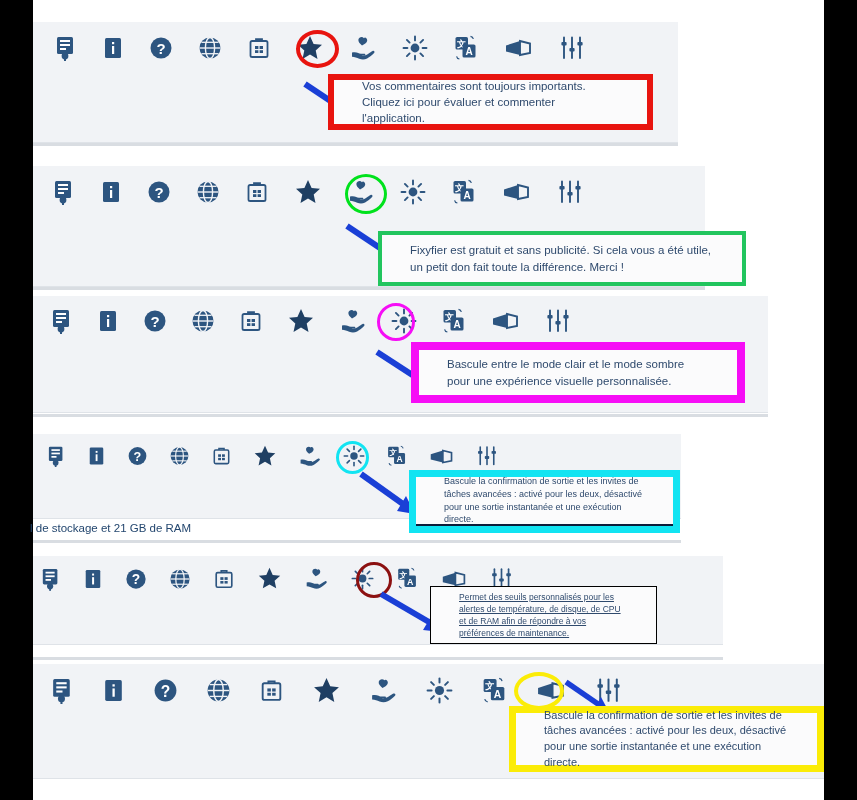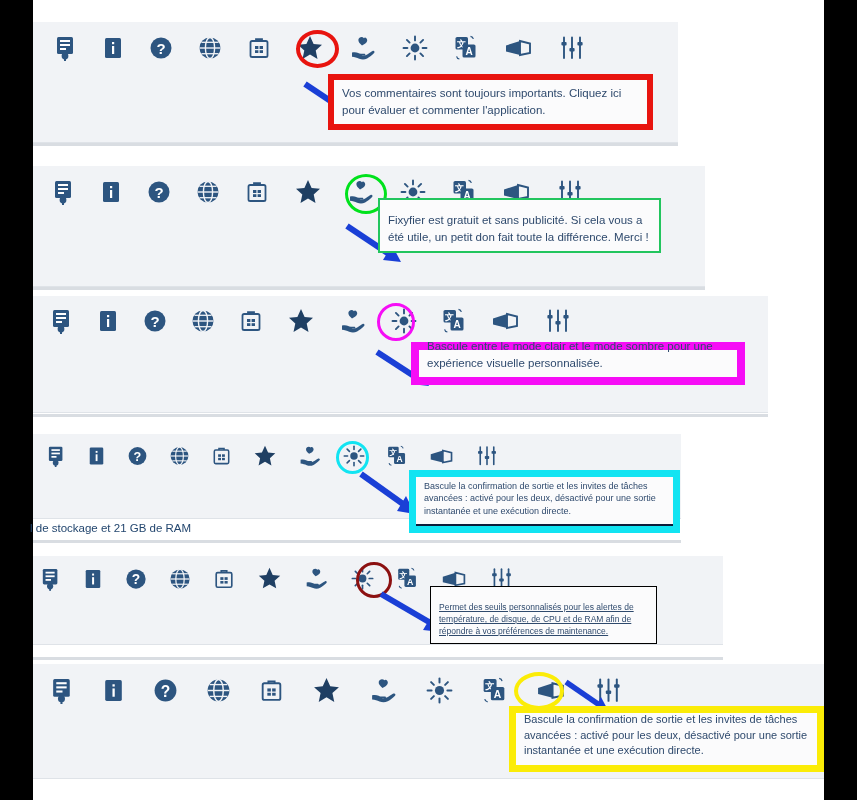--- a/index.html
+++ b/index.html
@@ -28,22 +28,22 @@
   .ico svg{display:block;}
   
   .ring{position:absolute;border-radius:50%;box-sizing:border-box;background:transparent;}
   
   .arrow{position:absolute;pointer-events:none;}
   
   .tip{position:absolute;box-sizing:border-box;background:#ffffff;}
   .tip .inner{
     width:100%;height:100%;box-sizing:border-box;
     background:#fbfbfc;
-    display:flex;align-items:flex-end;
-    padding:6px 8px;
+    display:flex;align-items:center;
+    padding:6px 28px;
   }
   .tip p{
     margin:0;color:#2f4a6d;line-height:1.42;
   }
   
   .cutline{
     position:absolute;color:#24476f;font-size:11.5px;white-space:nowrap;
   }
 </style>
 </head>
@@ -269,21 +269,21 @@
         </span>
     </div>
 
     <div class="ring" style="left:312px;top:8px;width:42px;height:40px;border:3px solid #00e21c;"></div>
 
     <svg class="arrow" style="left:310px;top:56px;" width="66" height="44" viewBox="0 0 66 44">
       <line x1="4" y1="4" x2="46" y2="32" stroke="#1a3fd6" stroke-width="6"></line>
       <polygon points="58,40 40,38 49,23" fill="#1a3fd6"></polygon>
     </svg>
 
-    <div class="tip" style="left:345px;top:32px;width:283px;height:55px;border:2px solid #22c55e;">
+    <div class="tip" style="left:345px;top:65px;width:368px;height:55px;border:4px solid #22c55e;">
       <div class="inner">
           <p style="font-size:11.5px;">Fixyfier est gratuit et sans publicité. Si cela vous a été utile, un petit don fait toute la différence. Merci !</p>
         </div>
     </div>
 
     <div class="sep" style="top:121px;width:672px;"></div>
   </div>
 
   <div class="panel" style="top:296px;height:116px;width:735px;">
     <div class="bar" style="width:735px;"></div>
@@ -386,21 +386,21 @@
         </span>
     </div>
 
     <div class="ring" style="left:344px;top:7px;width:38px;height:38px;border:3px solid #f60df6;"></div>
 
     <svg class="arrow" style="left:340px;top:52px;" width="62" height="42" viewBox="0 0 62 42">
       <line x1="4" y1="4" x2="44" y2="30" stroke="#1a3fd6" stroke-width="6"></line>
       <polygon points="56,38 38,36 47,21" fill="#1a3fd6"></polygon>
     </svg>
 
-    <div class="tip" style="left:378px;top:46px;width:334px;height:43px;border:8px solid #f60df6;">
+    <div class="tip" style="left:378px;top:46px;width:334px;height:61px;border:8px solid #f60df6;">
       <div class="inner">
           <p style="font-size:11.5px;">Bascule entre le mode clair et le mode sombre pour une expérience visuelle personnalisée.</p>
         </div>
     </div>
 
     <div class="sep" style="top:118px;width:735px;"></div>
   </div>
 
   <div class="panel" style="top:434px;height:108px;width:648px;">
     <div class="bar" style="width:648px;height:84px;"></div>

